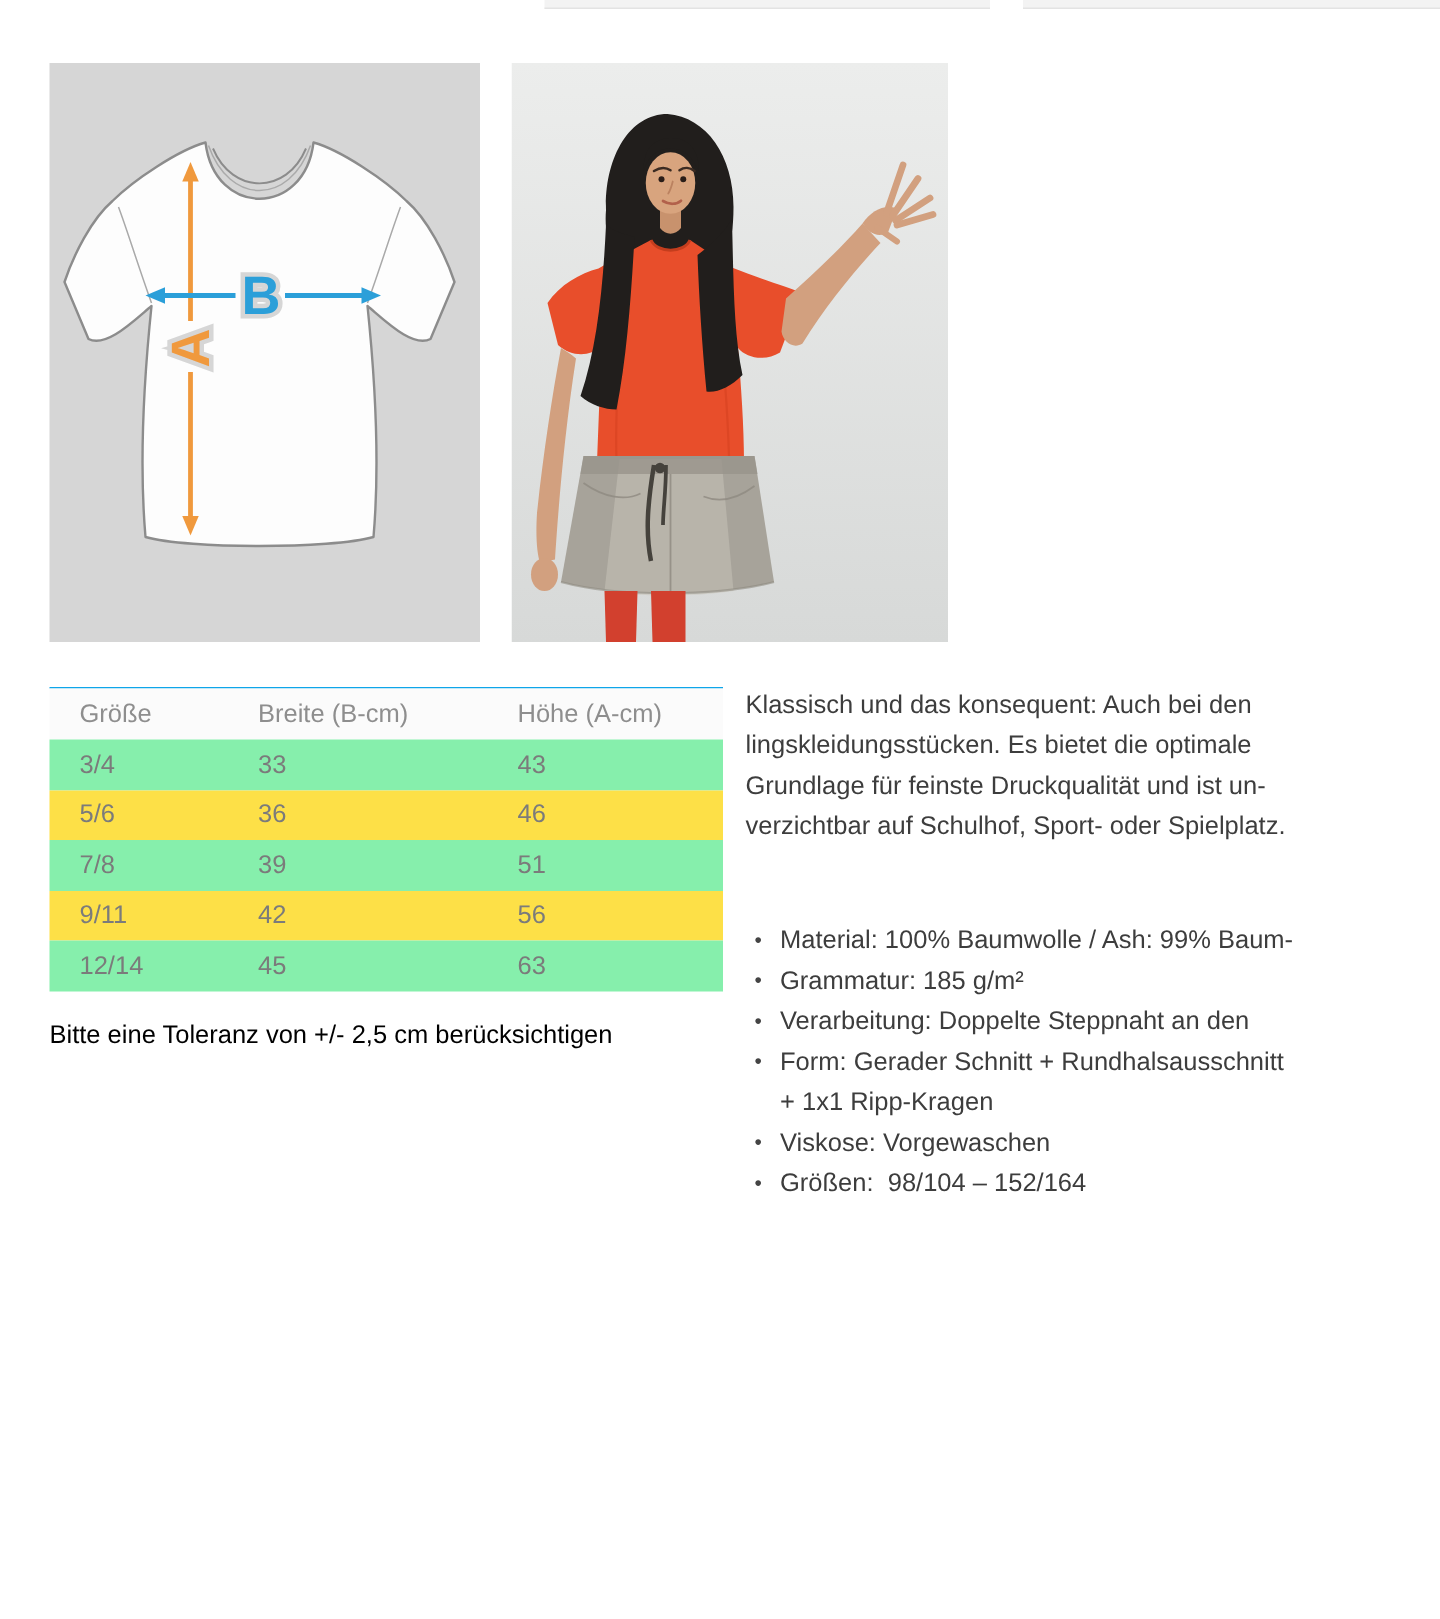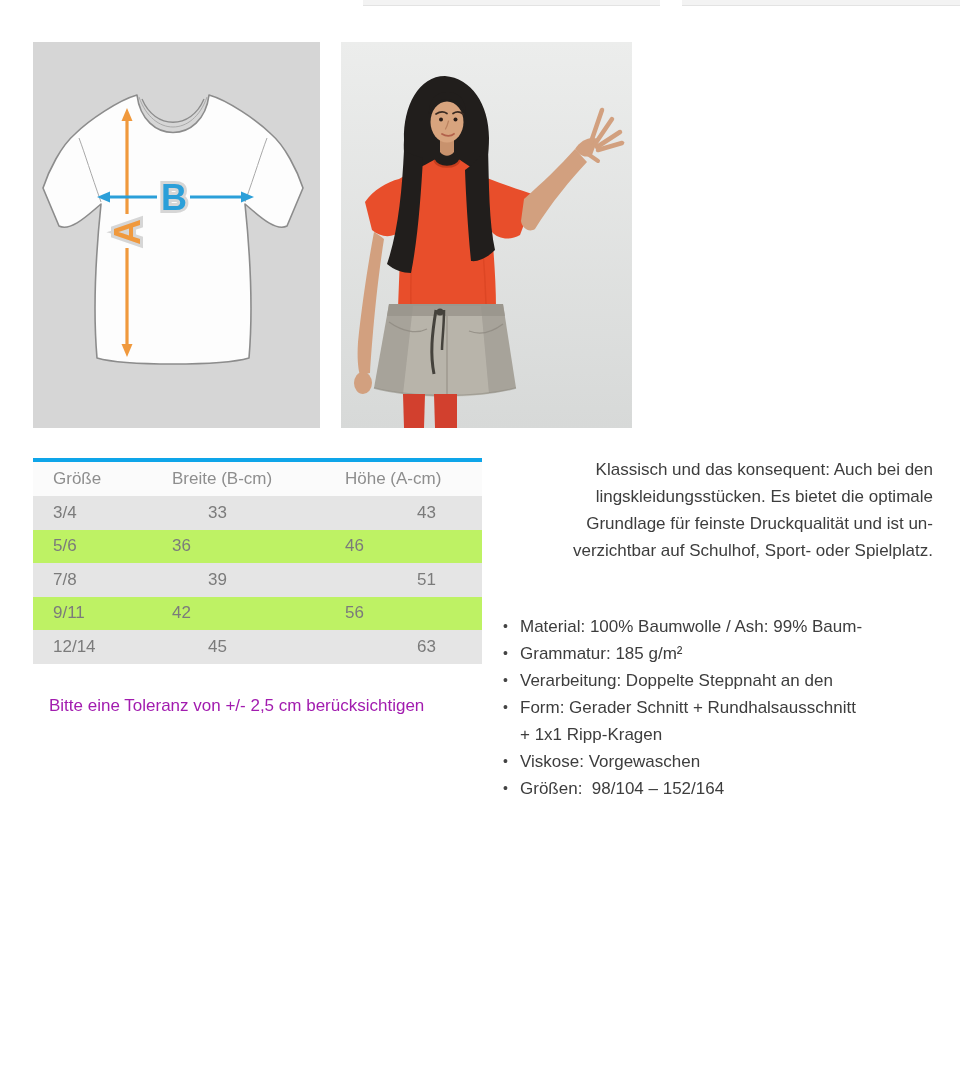--- a/index.html
+++ b/index.html
@@ -10,35 +10,35 @@
   .top-strip{position:absolute;top:0;height:5px;background:#f3f3f3;border-bottom:1px solid #e3e3e3;}
   .strip-left{left:363px;width:297px;}
   .strip-right{left:682px;width:278px;}
 
   .panel{position:absolute;top:42px;height:386px;}
   .diagram-panel{left:33px;width:287px;background:#d6d6d6;}
   .photo-panel{left:341px;width:291px;}
   .panel svg{display:block;}
 
   
-  .size-table{position:absolute;left:33px;top:458px;width:449px;border-top:4px solid #0ea5e9;
+  .size-table{position:absolute;left:33px;top:458px;width:449px;border-top:1px solid #0ea5e9;
               font-size:17px;color:#7b7b7b;}
   .t-row{display:grid;grid-template-columns:119px 173px 1fr;height:33.5px;align-items:center;
          padding-left:20px;}
   .t-head{height:34px;background:#fbfbfb;color:#8e8e8e;}
-  .r0,.r2,.r4{background:#e5e5e5;gap:36px;}
-  .r1,.r3{background:#bef264;}
-
-  .tolerance{position:absolute;left:33px;top:676px;margin:16px;font-size:17px;line-height:27px;
-             color:#a21caf;}
+  .r0,.r2,.r4{background:#86efac;}
+  .r1,.r3{background:#fde047;}
+
+  .tolerance{position:absolute;left:33px;top:676px;margin:0;font-size:17px;line-height:27px;
+             color:#000000;}
 
   
   .description{position:absolute;left:497px;top:456px;width:436px;color:#3d3d3d;
                font-size:17px;line-height:27px;}
-  .intro{margin:0;text-align:right;}
+  .intro{margin:0;}
   .intro span{display:block;white-space:pre-wrap;}
   .features{list-style:none;margin:49px 0 0 0;padding:0 0 0 6px;}
   .features li{display:flex;margin:0;}
   .features .dot{width:17px;flex:0 0 17px;font-size:14px;line-height:27px;color:#444;}
   .b-lines{flex:1;}
   .b-line{display:block;white-space:pre-wrap;}
 </style>
 </head>
 <body>
 

